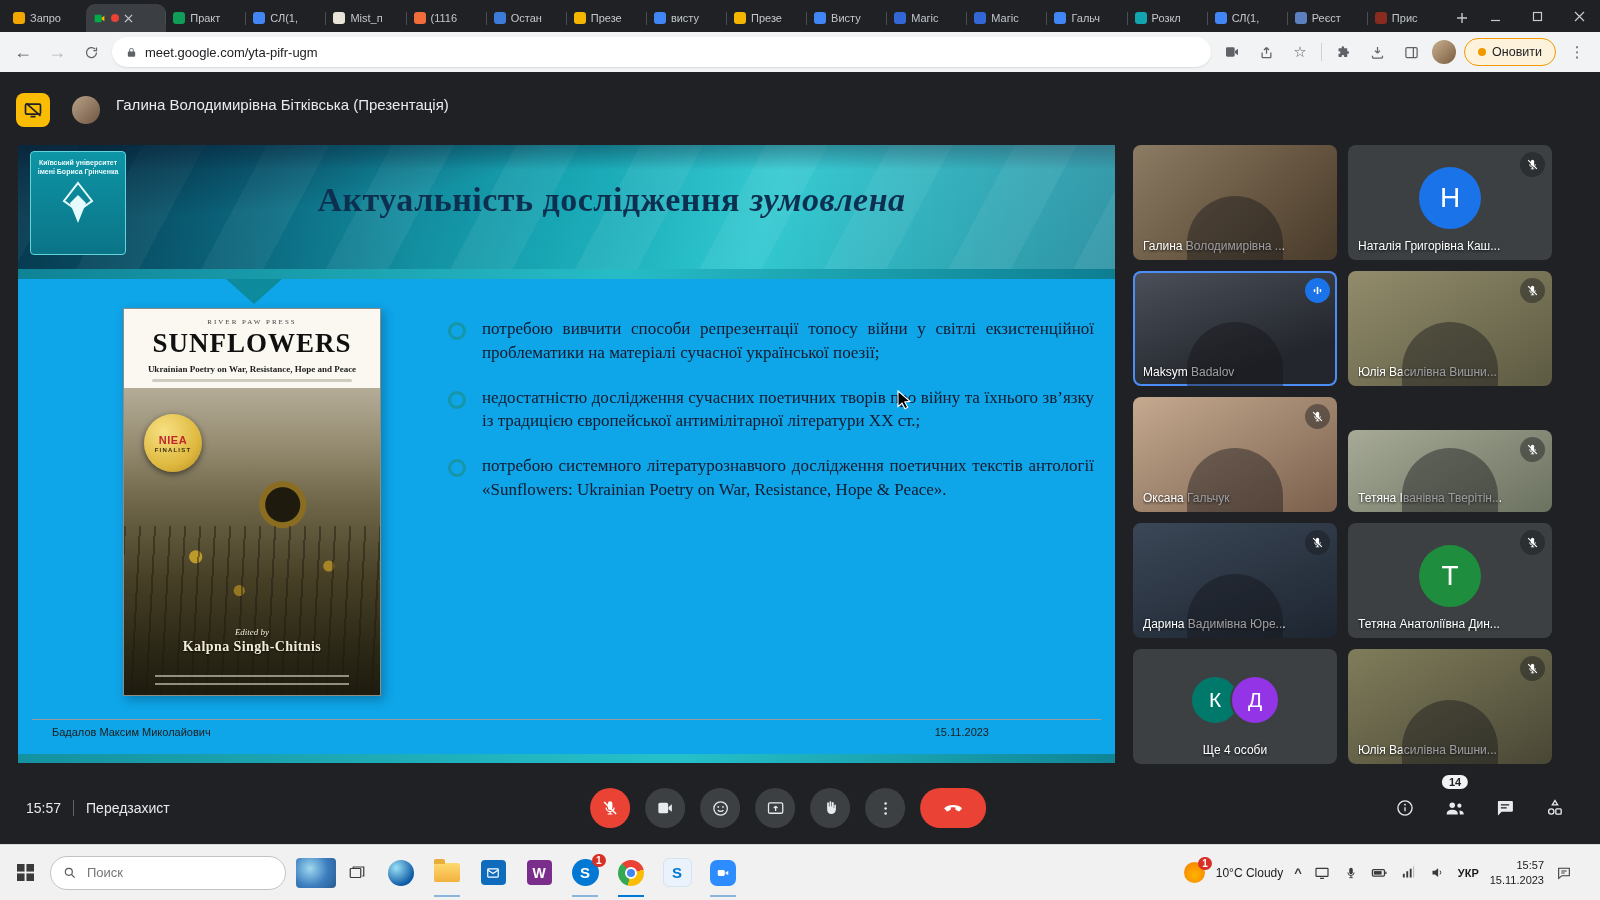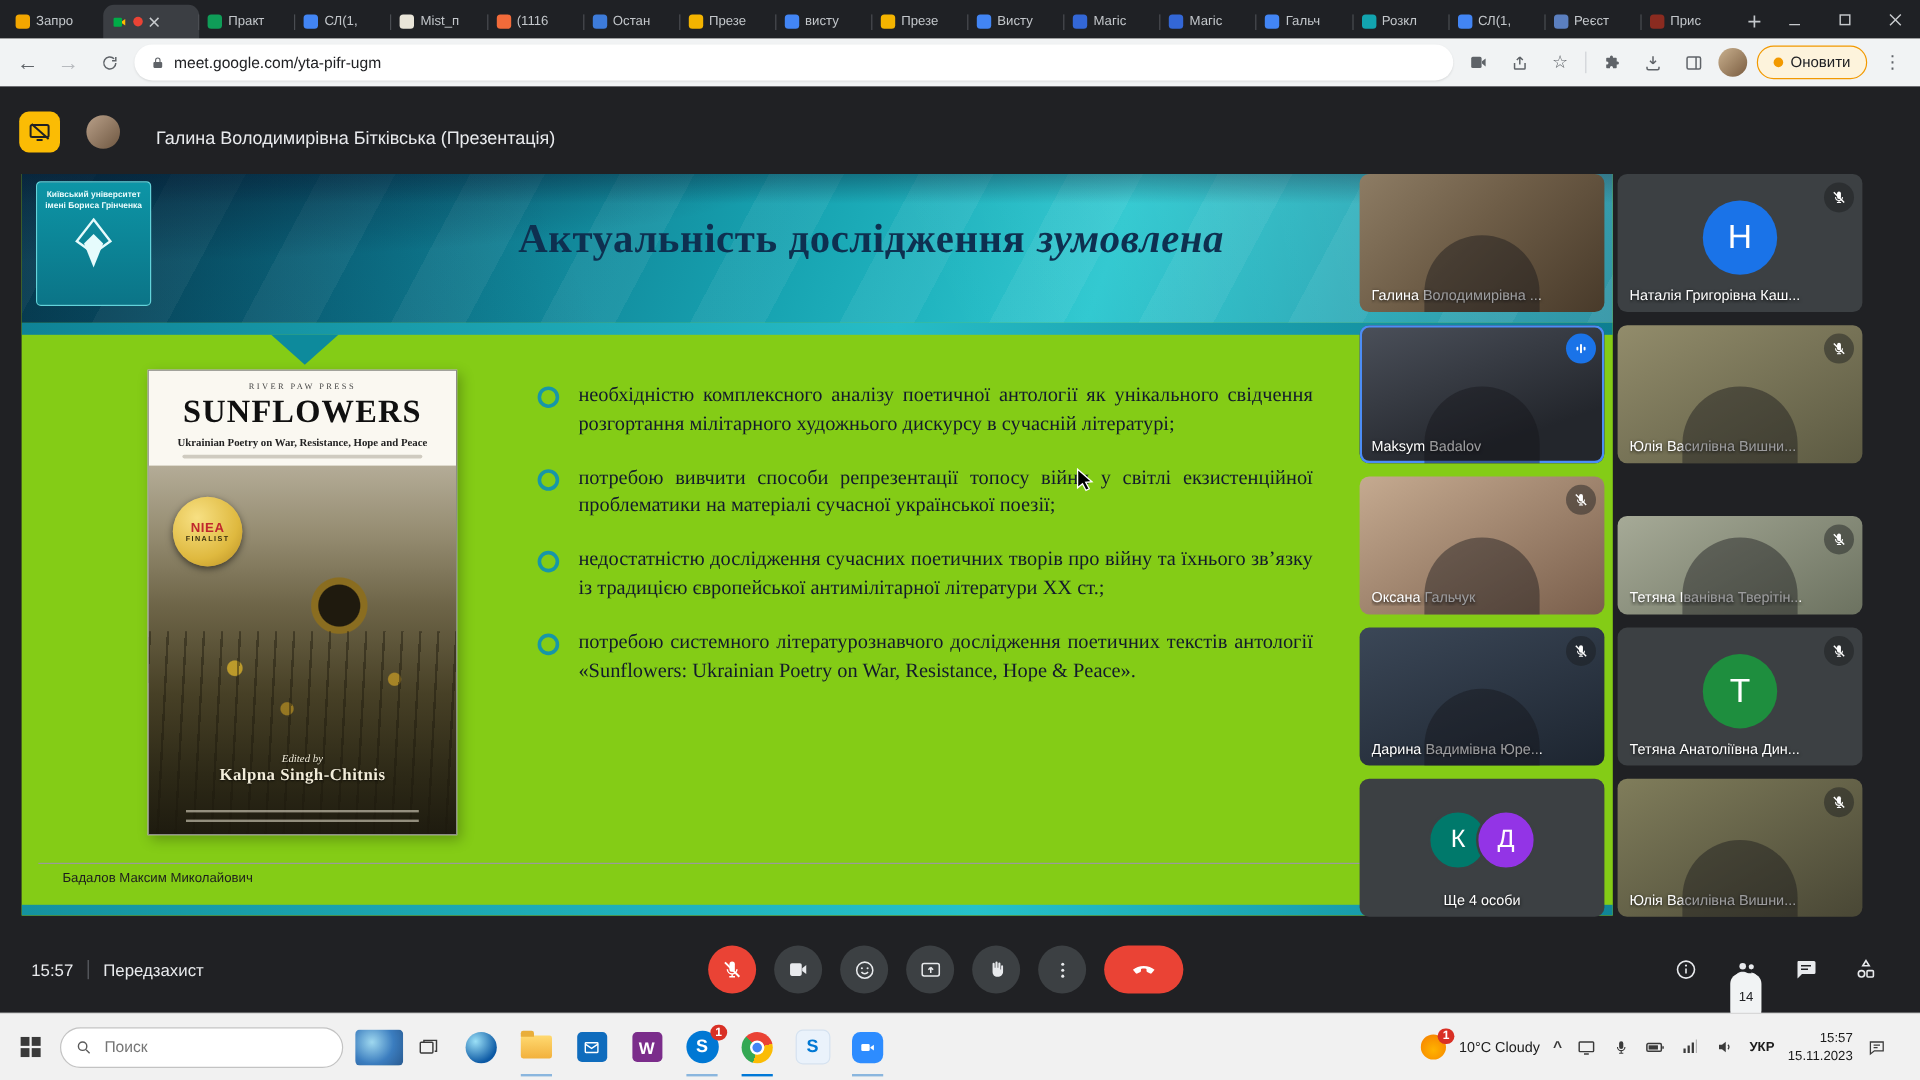--- a/index.html
+++ b/index.html
@@ -27,26 +27,26 @@
   .url-text{font-size:13px;color:#202124;white-space:nowrap;}
   .tb-ic{width:26px;height:26px;display:flex;align-items:center;justify-content:center;color:#5f6368;font-size:15px;}
   .tb-sep{width:1px;height:18px;background:#cfd2d6;}
   .tb-avatar{width:24px;height:24px;border-radius:50%;background:linear-gradient(135deg,#c9b18f,#7a5c40);flex:none;}
   .update-pill{height:26px;padding:0 13px;border:1px solid #f29900;background:#fdf3dc;border-radius:14px;display:flex;align-items:center;gap:6px;font-size:12.5px;color:#202124;white-space:nowrap;}
   .update-dot{width:8px;height:8px;border-radius:50%;background:#f29900;}
 
   
   .meet{position:absolute;top:72px;left:0;right:0;bottom:56px;background:#202124;}
   .present-blocked{position:absolute;top:21px;left:16px;width:34px;height:34px;border-radius:8px;background:#fbbc04;display:flex;align-items:center;justify-content:center;}
-  .presenter-bar{position:absolute;top:24px;left:72px;display:flex;align-items:flex-end;gap:30px;}
+  .presenter-bar{position:absolute;top:24px;left:72px;display:flex;align-items:flex-start;gap:16px;}
   .presenter-avatar{width:28px;height:28px;border-radius:50%;background:linear-gradient(135deg,#b9a089,#6e5741);}
   .presenter-name{color:#e8eaed;font-size:15px;}
 
   
-  .slide{position:absolute;top:73px;left:18px;width:1326px;height:618px;background:#84cc16;overflow:hidden;}
+  .slide{position:absolute;top:73px;left:18px;width:1097px;height:618px;background:#0ea5e9;overflow:hidden;}
   .slide-header{position:absolute;top:0;left:0;right:0;height:124px;
     background:
       radial-gradient(120% 150% at 0% 0%, rgba(6,24,48,.55) 0%, rgba(6,24,48,0) 40%),
       linear-gradient(180deg, rgba(8,26,50,.38) 0%, rgba(8,26,50,0) 20%),
       repeating-linear-gradient(118deg, rgba(255,255,255,.06) 0 55px, rgba(255,255,255,0) 55px 110px),
       linear-gradient(110deg,#073c52 0%,#0c6e85 22%,#17a3b1 48%,#2bc7cf 68%,#0e8296 100%);}
   .slide-header::after{content:'';position:absolute;inset:0;
     background:linear-gradient(245deg, rgba(255,255,255,.16), rgba(255,255,255,0) 45%),
                linear-gradient(65deg, rgba(3,40,60,.30), rgba(3,40,60,0) 35%);}
   .header-substrip{position:absolute;top:124px;left:0;right:0;height:10px;background:linear-gradient(90deg,#0f8396,#26bcc6 55%,#0d7e91);}
@@ -110,21 +110,21 @@
   
   .meet-bottombar{position:absolute;left:0;right:0;bottom:10px;height:52px;}
   .mb-left{position:absolute;left:26px;top:50%;transform:translateY(-50%);display:flex;align-items:center;gap:12px;color:#e8eaed;font-size:14px;}
   .mb-div{width:1px;height:16px;background:#5f6368;}
   .mb-center{position:absolute;left:50%;top:50%;transform:translate(-53%,-50%);display:flex;align-items:center;gap:15px;}
   .ctl{width:40px;height:40px;border-radius:50%;background:#3c4043;display:flex;align-items:center;justify-content:center;}
   .ctl.danger{background:#ea4335;}
   .endcall{width:66px;height:40px;border-radius:20px;background:#ea4335;display:flex;align-items:center;justify-content:center;}
   .mb-right{position:absolute;right:32px;top:50%;transform:translateY(-50%);display:flex;align-items:center;gap:24px;}
   .mb-rwrap{position:relative;display:flex;align-items:center;justify-content:center;width:26px;height:26px;}
-  .count-badge{position:absolute;top:-20px;left:50%;transform:translateX(-50%);background:#f1f3f4;color:#202124;font-size:11px;font-weight:400;border-radius:9px;padding:14px 7px;margin-top:36px;}
+  .count-badge{position:absolute;top:-20px;left:50%;transform:translateX(-50%);background:#f1f3f4;color:#202124;font-size:11px;font-weight:700;border-radius:9px;padding:1px 7px;}
 
   
   .cursor{position:absolute;left:897px;top:390px;z-index:50;}
 
   
   .taskbar{position:absolute;left:0;right:0;top:844px;height:56px;background:#f1f1f1;border-top:1px solid #d8d8d8;display:flex;align-items:center;padding:0 2px;box-sizing:border-box;}
   .start-btn{width:46px;height:100%;display:flex;align-items:center;justify-content:center;}
   .tb-search{width:236px;height:34px;background:#fff;border:1px solid #c3c3c3;border-radius:17px;display:flex;align-items:center;gap:8px;padding:0 12px;box-sizing:border-box;margin-left:2px;}
   .tb-search input{border:none;outline:none;background:transparent;font-size:13px;color:#333;flex:1;min-width:0;font-family:"Liberation Sans",sans-serif;}
   .widget-thumb{width:40px;height:30px;border-radius:4px;margin-left:10px;background:radial-gradient(circle at 35% 35%, #9fd8ef, #3b7dbf 55%, #295a90),radial-gradient(circle at 70% 75%, #6db36d, rgba(0,0,0,0) 55%);}
@@ -363,24 +363,20 @@
             <div class="editor-name">Kalpna Singh-Chitnis</div>
           </div>
           <div class="book-bottom-line" style="bottom:18px"></div>
           <div class="book-bottom-line" style="bottom:10px"></div>
         </div>
       </div>
 
       <div class="bullets">
         <div class="bullet">
           <span class="bullet-marker"></span>
-          <span class="bullet-text">необхідністю комплексного аналізу поетичної антології як унікального свідчення розгортання мілітарного художнього дискурсу в сучасній літературі;</span>
-        </div>
-        <div class="bullet">
-          <span class="bullet-marker"></span>
           <span class="bullet-text">потребою вивчити способи репрезентації топосу війни у світлі екзистенційної проблематики на матеріалі сучасної української поезії;</span>
         </div>
         <div class="bullet">
           <span class="bullet-marker"></span>
           <span class="bullet-text">недостатністю дослідження сучасних поетичних творів про війну та їхнього зв’язку із традицією європейської антимілітарної літератури ХХ ст.;</span>
         </div>
         <div class="bullet">
           <span class="bullet-marker"></span>
           <span class="bullet-text">потребою системного літературознавчого дослідження поетичних текстів антології «Sunflowers: Ukrainian Poetry on War, Resistance, Hope &amp; Peace».</span>
         </div>

